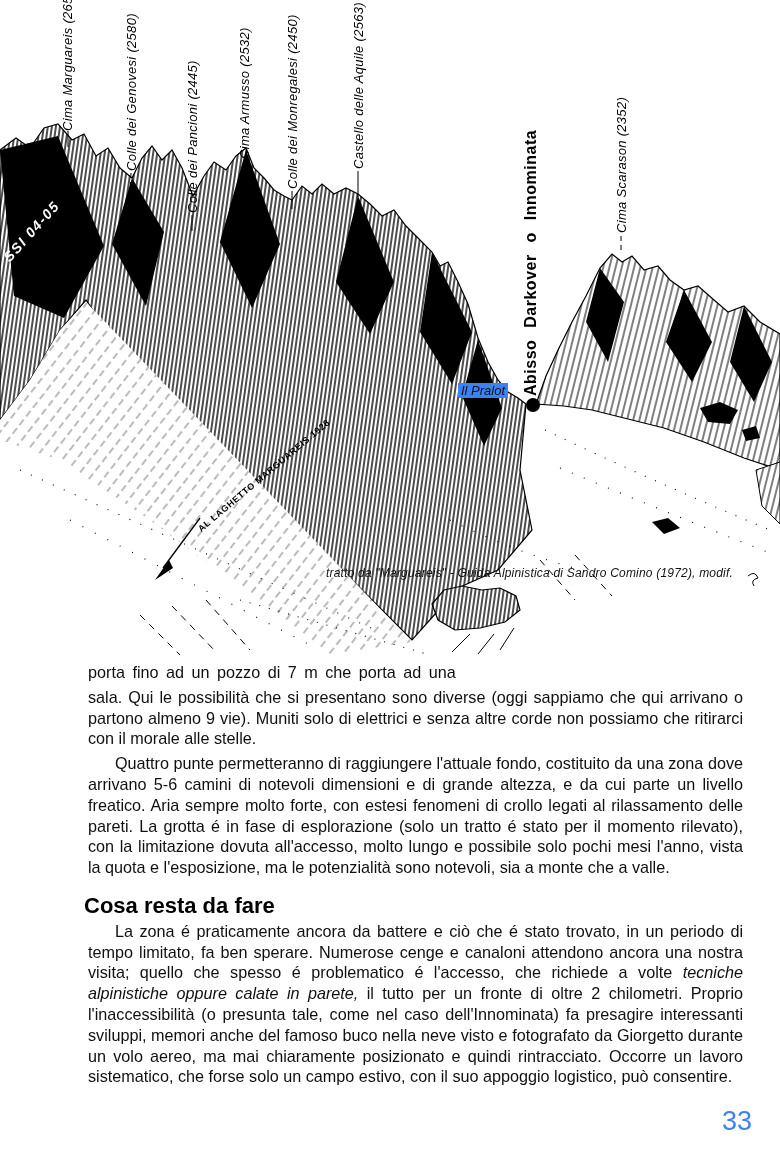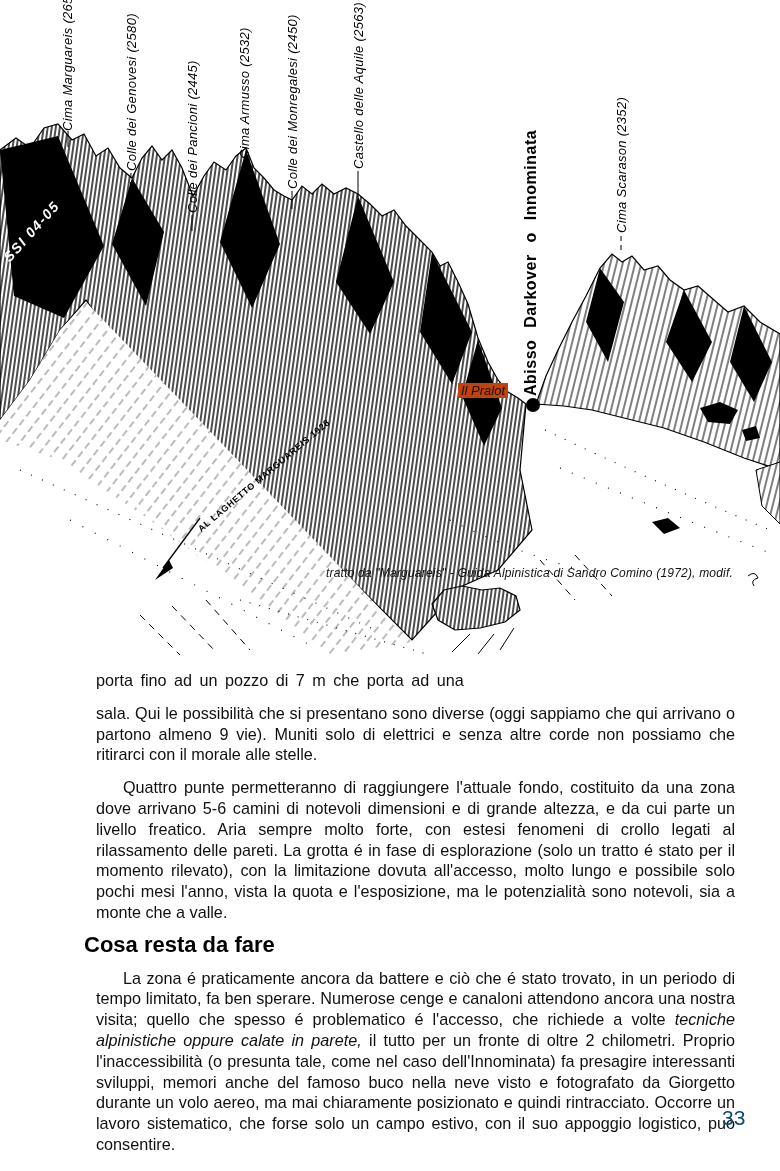--- a/index.html
+++ b/index.html
@@ -8,31 +8,31 @@
   .figure{position:absolute;left:0;top:0;width:780px;height:655px;}
   .figure svg{position:absolute;left:0;top:0;}
   .vlabel{position:absolute;transform-origin:0 0;transform:rotate(-90deg);white-space:nowrap;
           font:italic 13px "Liberation Sans",sans-serif;letter-spacing:.3px;color:#000;line-height:15px;}
   .vlabel.bold{font:bold 16px "Liberation Sans",sans-serif;font-style:normal;word-spacing:7px;letter-spacing:.5px;}
   .dlabel{position:absolute;transform-origin:0 0;white-space:nowrap;color:#000;}
   .route{transform:rotate(-48deg);font:italic bold 14px "Liberation Sans",sans-serif;
          letter-spacing:1.5px;color:#fff;}
   .laghetto{transform:rotate(-40deg);font:bold 9px "Liberation Sans",sans-serif;letter-spacing:.7px;}
   .pralot{position:absolute;left:458px;top:383px;font:italic 13px "Liberation Sans",sans-serif;
-          background:#c2410c;padding:0 3px;white-space:nowrap;}
+          background:#3b82f6;padding:0 3px;white-space:nowrap;}
   .fig-caption{position:absolute;left:326px;top:566px;font:italic 12px "Liberation Sans",sans-serif;
           white-space:nowrap;letter-spacing:.2px;}
   .article{position:absolute;left:84px;top:658px;width:663px;font-size:16.2px;line-height:20.8px;
           text-align:justify;color:#101010;}
-  .article p{margin:12px;}
+  .article p{margin:4px;}
   .article p.indent{text-indent:27px;}
   .firstline{text-align:left;word-spacing:3px;}
   h2.section{font-family:"Liberation Sans",sans-serif;font-size:22px;font-weight:bold;
-          margin:11px 0 4px 0;text-align:left;color:#000;}
-  .pagenum{position:absolute;left:722px;top:1106px;font-size:21px;color:#0c4a6e;}
+          margin:18px 0 4px 0;text-align:left;color:#000;}
+  .pagenum{position:absolute;left:722px;top:1106px;font-size:27px;color:#3b82f6;}
 </style>
 </head>
 <body>
 
 <div class="page">
 
   <div class="figure">
 
     <svg width="780" height="655" viewBox="0 0 780 655">
       <defs>

